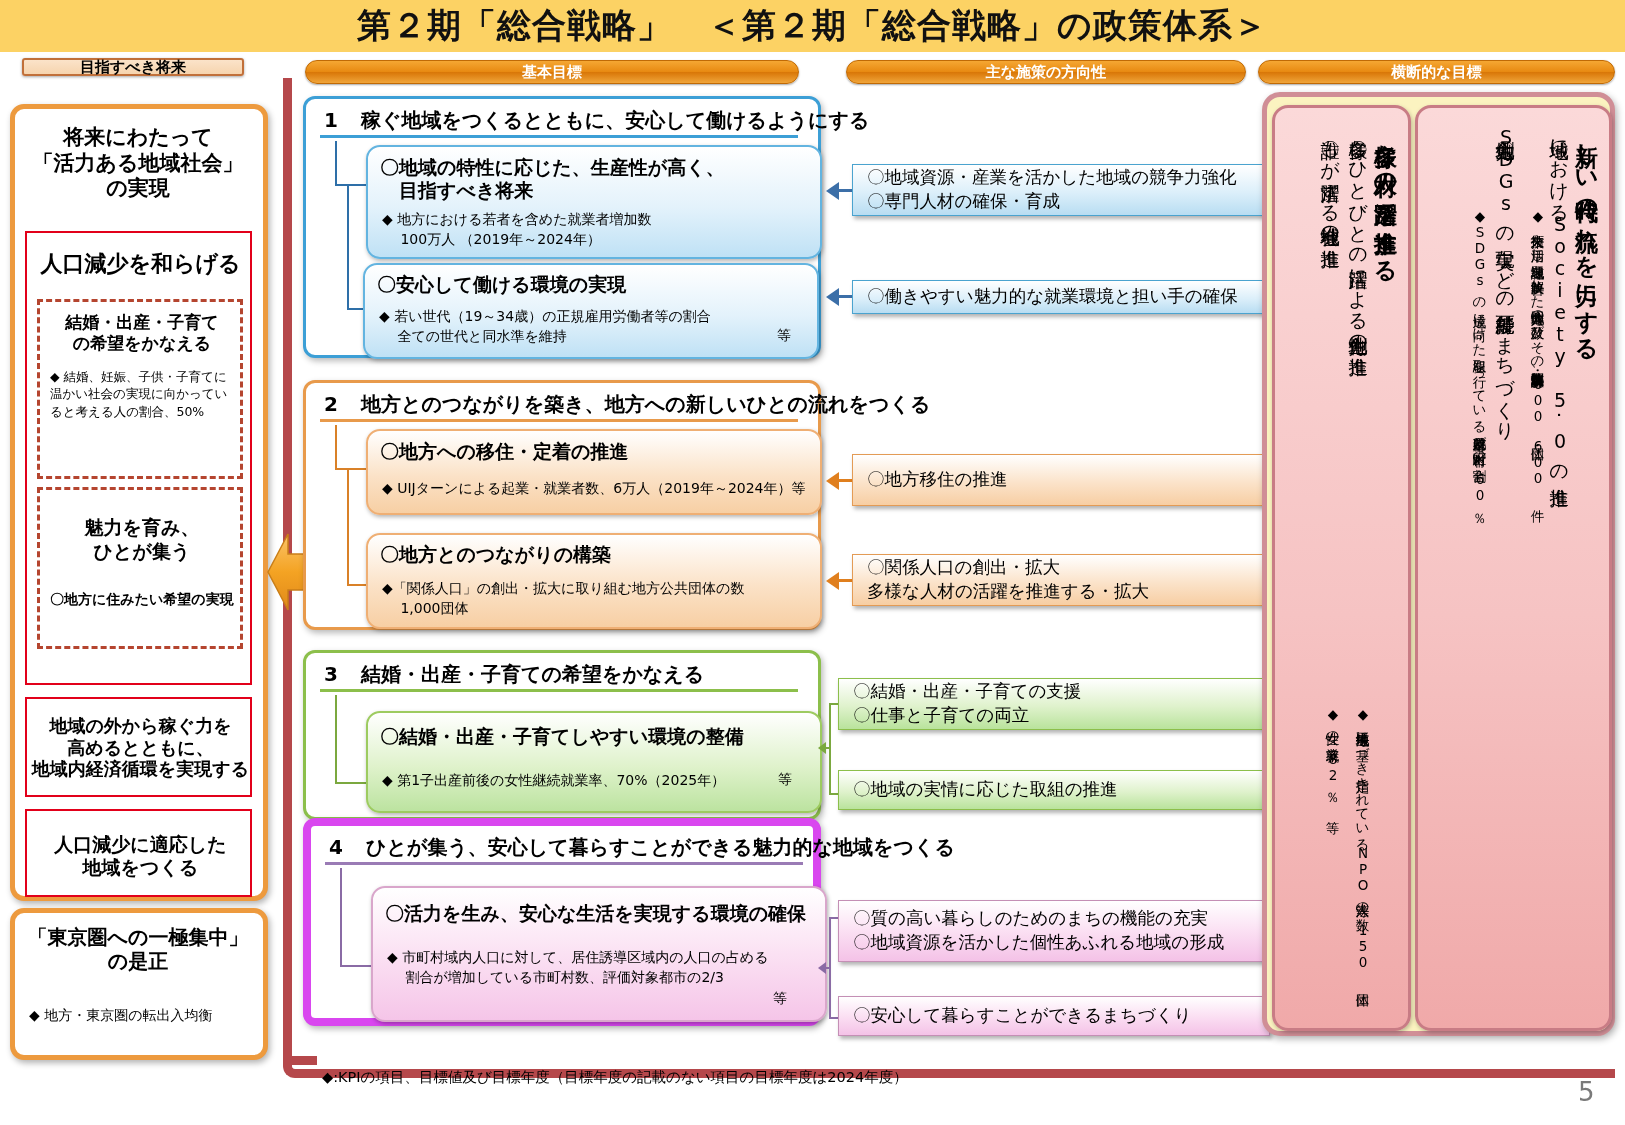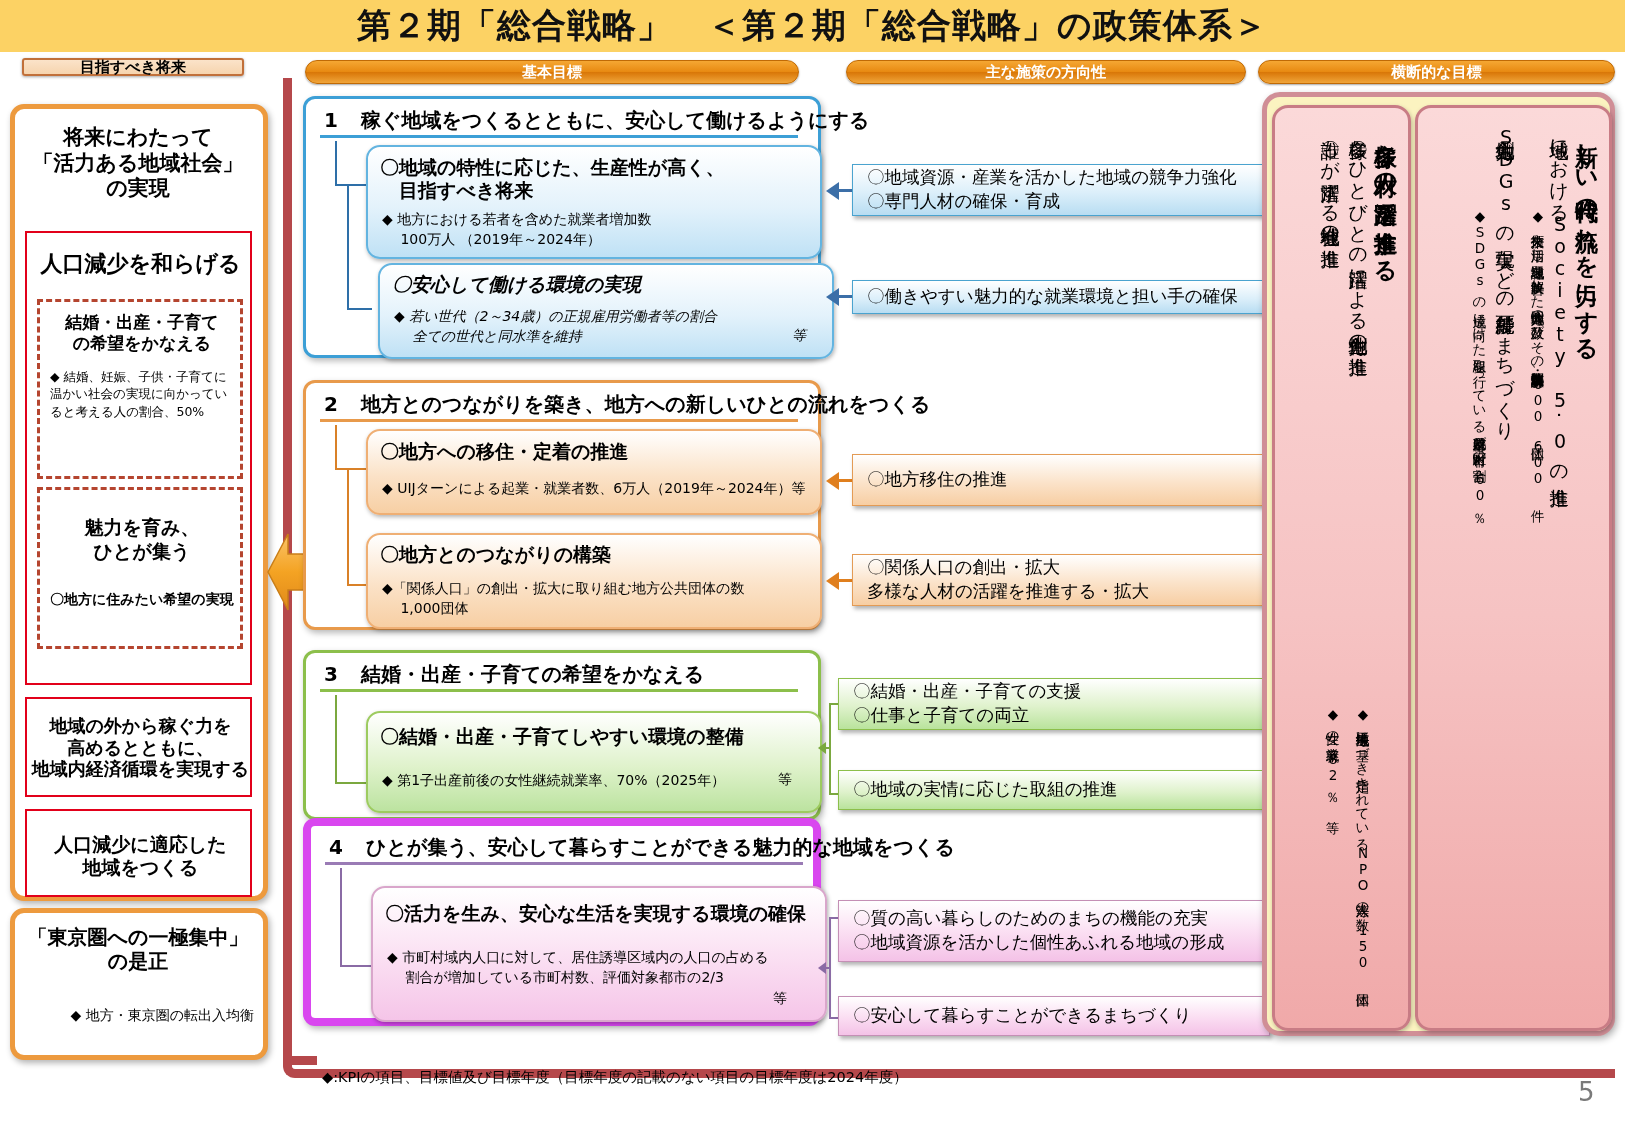--- a/index.html
+++ b/index.html
@@ -125,21 +125,21 @@
 
   <div class="abs red-box" style="left:10px;top:700px;width:227px;height:88px;">
     <div class="abs lc-head" style="left: 2px; top: 22px; width: 223px; font-size: 19px; white-space: pre-line;">人口減少に適応した
 地域をつくる</div>
   </div>
 </div>
 
 <div class="abs" id="left-card-2">
   <div class="abs lc-title" style="left: 2px; top: 12px; width: 242px; font-size: 20px; white-space: pre-line;">「東京圏への一極集中」
 の是正</div>
-  <div class="abs" style="left:14px;top:94px;width:225px;font-size:14px;text-align:right;">◆ 地方・東京圏の転出入均衡</div>
+  <div class="abs" style="left:14px;top:94px;width:225px;font-size:14px;">◆ 地方・東京圏の転出入均衡</div>
 </div>
 
 <div class="abs" id="big-arrow">
   <svg width="48" height="120" viewBox="0 0 48 120">
     <defs>
         <linearGradient id="ag" x1="0" y1="0" x2="0" y2="1">
       <stop offset="0%" stop-color="#FBC46A"></stop>
           <stop offset="50%" stop-color="#F4A323"></stop>
       <stop offset="100%" stop-color="#E0891A"></stop>
         </linearGradient>
@@ -161,24 +161,24 @@
   </svg>
 
   <div class="objbox" style="left:60px;top:46px;width:452px;height:110px;border:2px solid #63B4E0;
        background:linear-gradient(to bottom,#FFFFFF 0%,#E3F2FB 55%,#BFE1F5 100%);">
     <div class="abs obj-title" style="left: 12px; top: 9px; width: 430px; white-space: pre-line;">〇地域の特性に応じた、生産性が高く、
 　目指すべき将来</div>
     <div class="abs obj-kpi" style="left: 14px; top: 63px; width: 424px; white-space: pre-line;">◆ 地方における若者を含めた就業者増加数
 　 100万人 （2019年～2024年）</div>
   </div>
 
-  <div class="objbox" style="left:72px;top:164px;width:452px;height:92px;border:2px solid #63B4E0;
-       background:linear-gradient(to bottom,#FFFFFF 0%,#E3F2FB 55%,#BFE1F5 100%);font-style:italic;">
+  <div class="objbox" style="left:57px;top:164px;width:452px;height:92px;border:2px solid #63B4E0;
+       background:linear-gradient(to bottom,#FFFFFF 0%,#E3F2FB 55%,#BFE1F5 100%);">
     <div class="abs obj-title" style="left:12px;top:8px;width:430px;">〇安心して働ける環境の実現</div>
-    <div class="abs obj-kpi" style="left: 14px; top: 42px; width: 380px; white-space: pre-line;">◆ 若い世代（2～34歳）の正規雇用労働者等の割合
+    <div class="abs obj-kpi" style="left: 14px; top: 42px; width: 380px; white-space: pre-line;">◆ 若い世代（19～34歳）の正規雇用労働者等の割合
 　 全ての世代と同水準を維持</div>
     <div class="obj-tou" style="left:412px;top:62px;">等</div>
   </div>
 </div>
 
 <div class="abs arrow-l" style="left:826px;top:182px;border-right:13px solid #3C6FA8;"></div>
 <div class="abs" style="left:839px;top:189px;width:16px;height:3px;background:#3C6FA8;"></div>
 <div class="dirbox abs" style="left:852px;top:164px;width:418px;height:52px;border:1.5px solid #4AA3CF;
      background:linear-gradient(to bottom,#FFFFFF 0%,#DCEFFA 55%,#B8DDF2 100%);">
   <div class="dir-txt">

